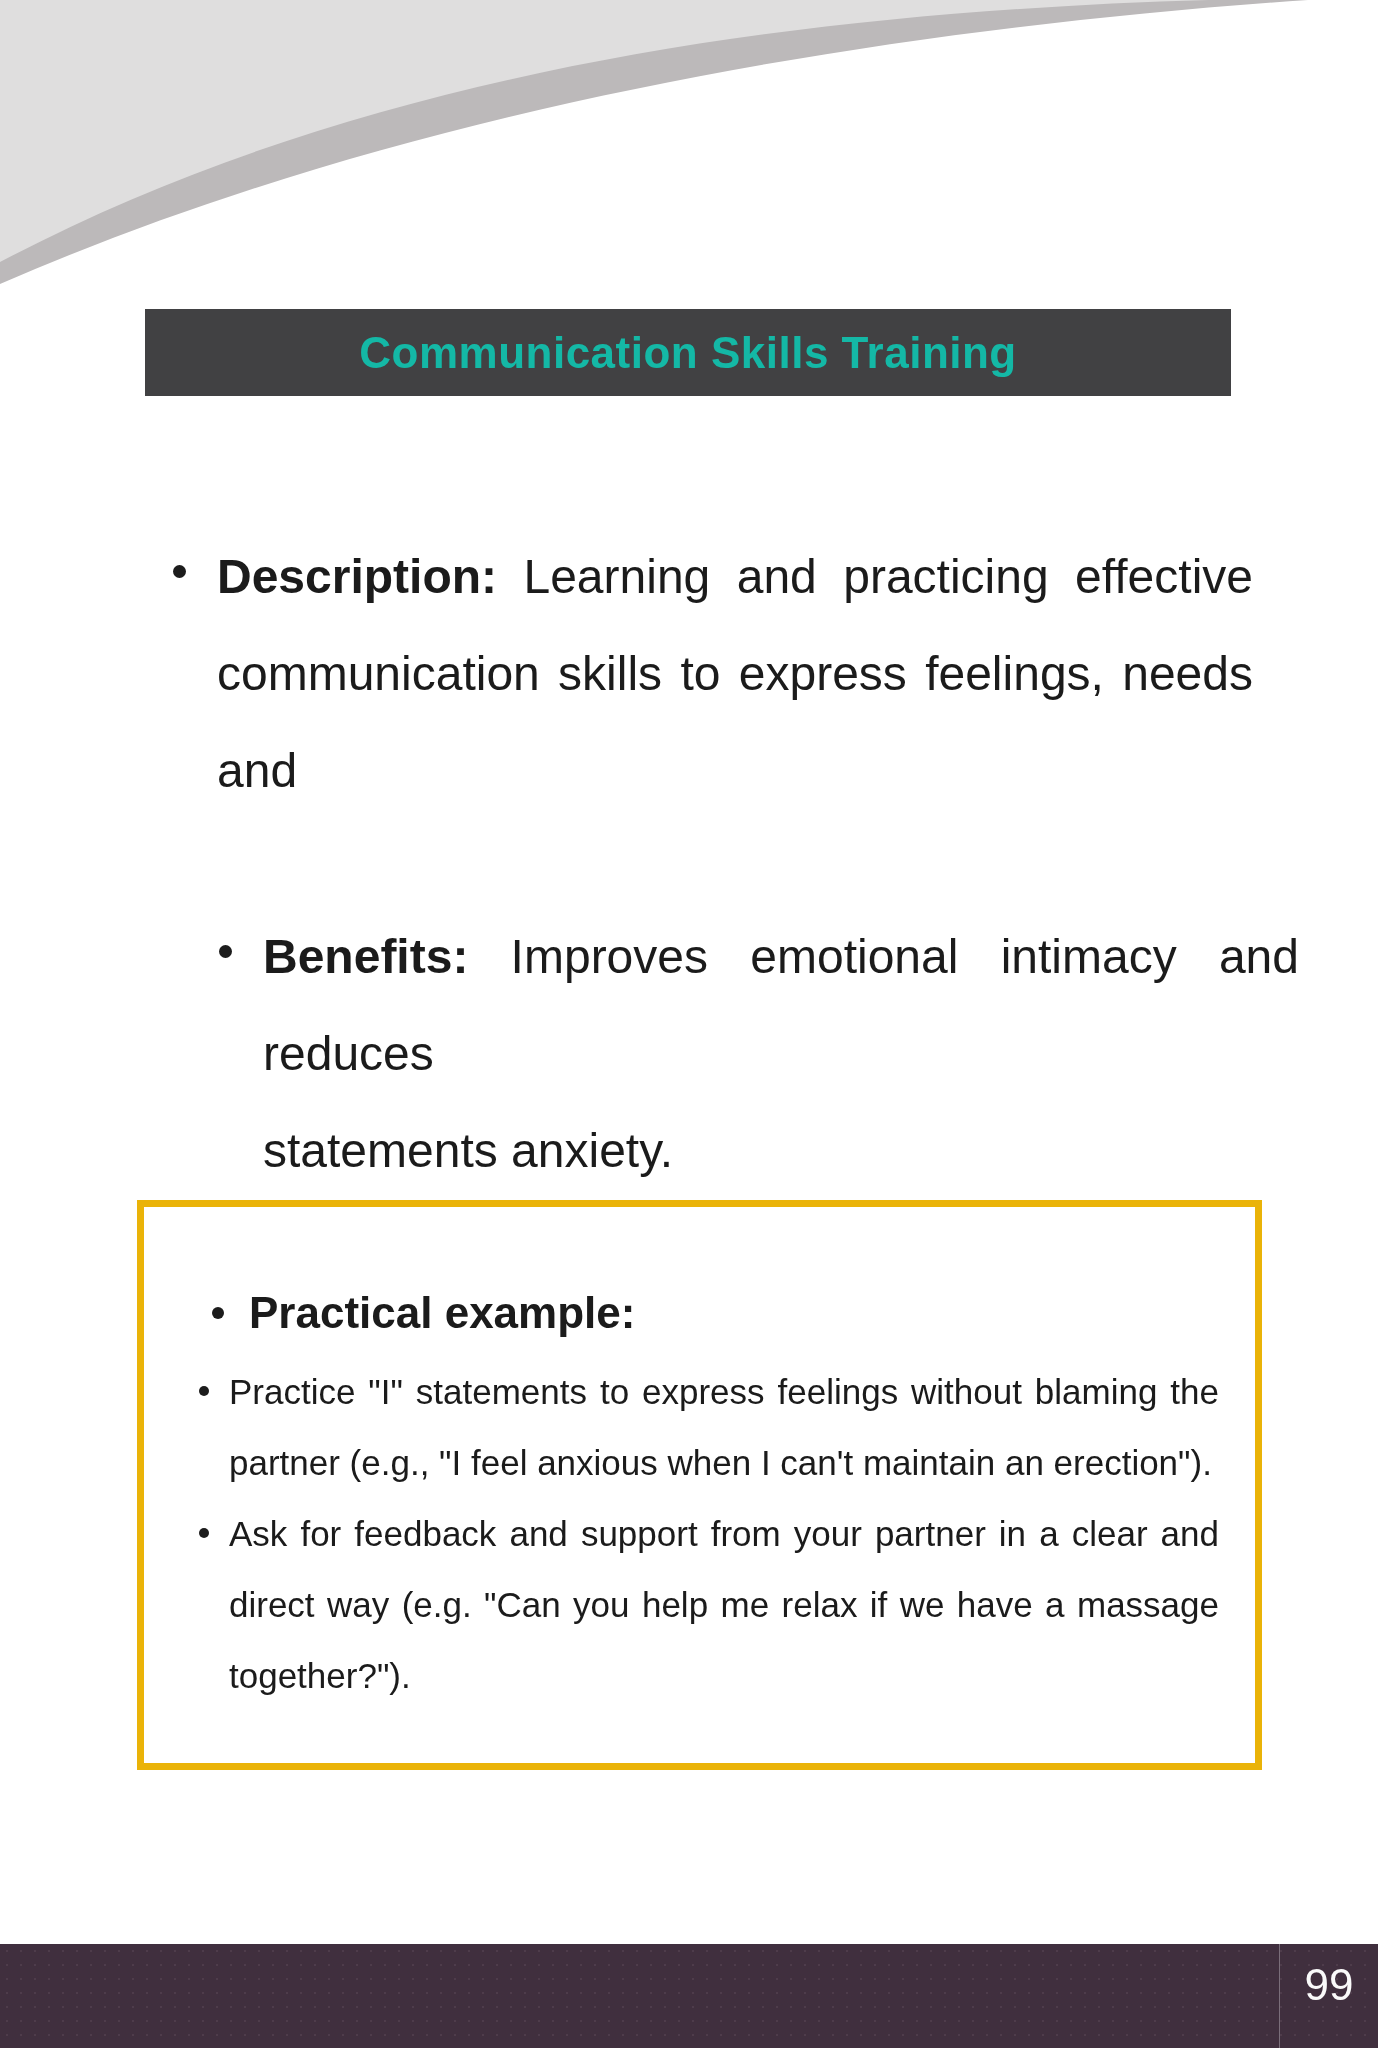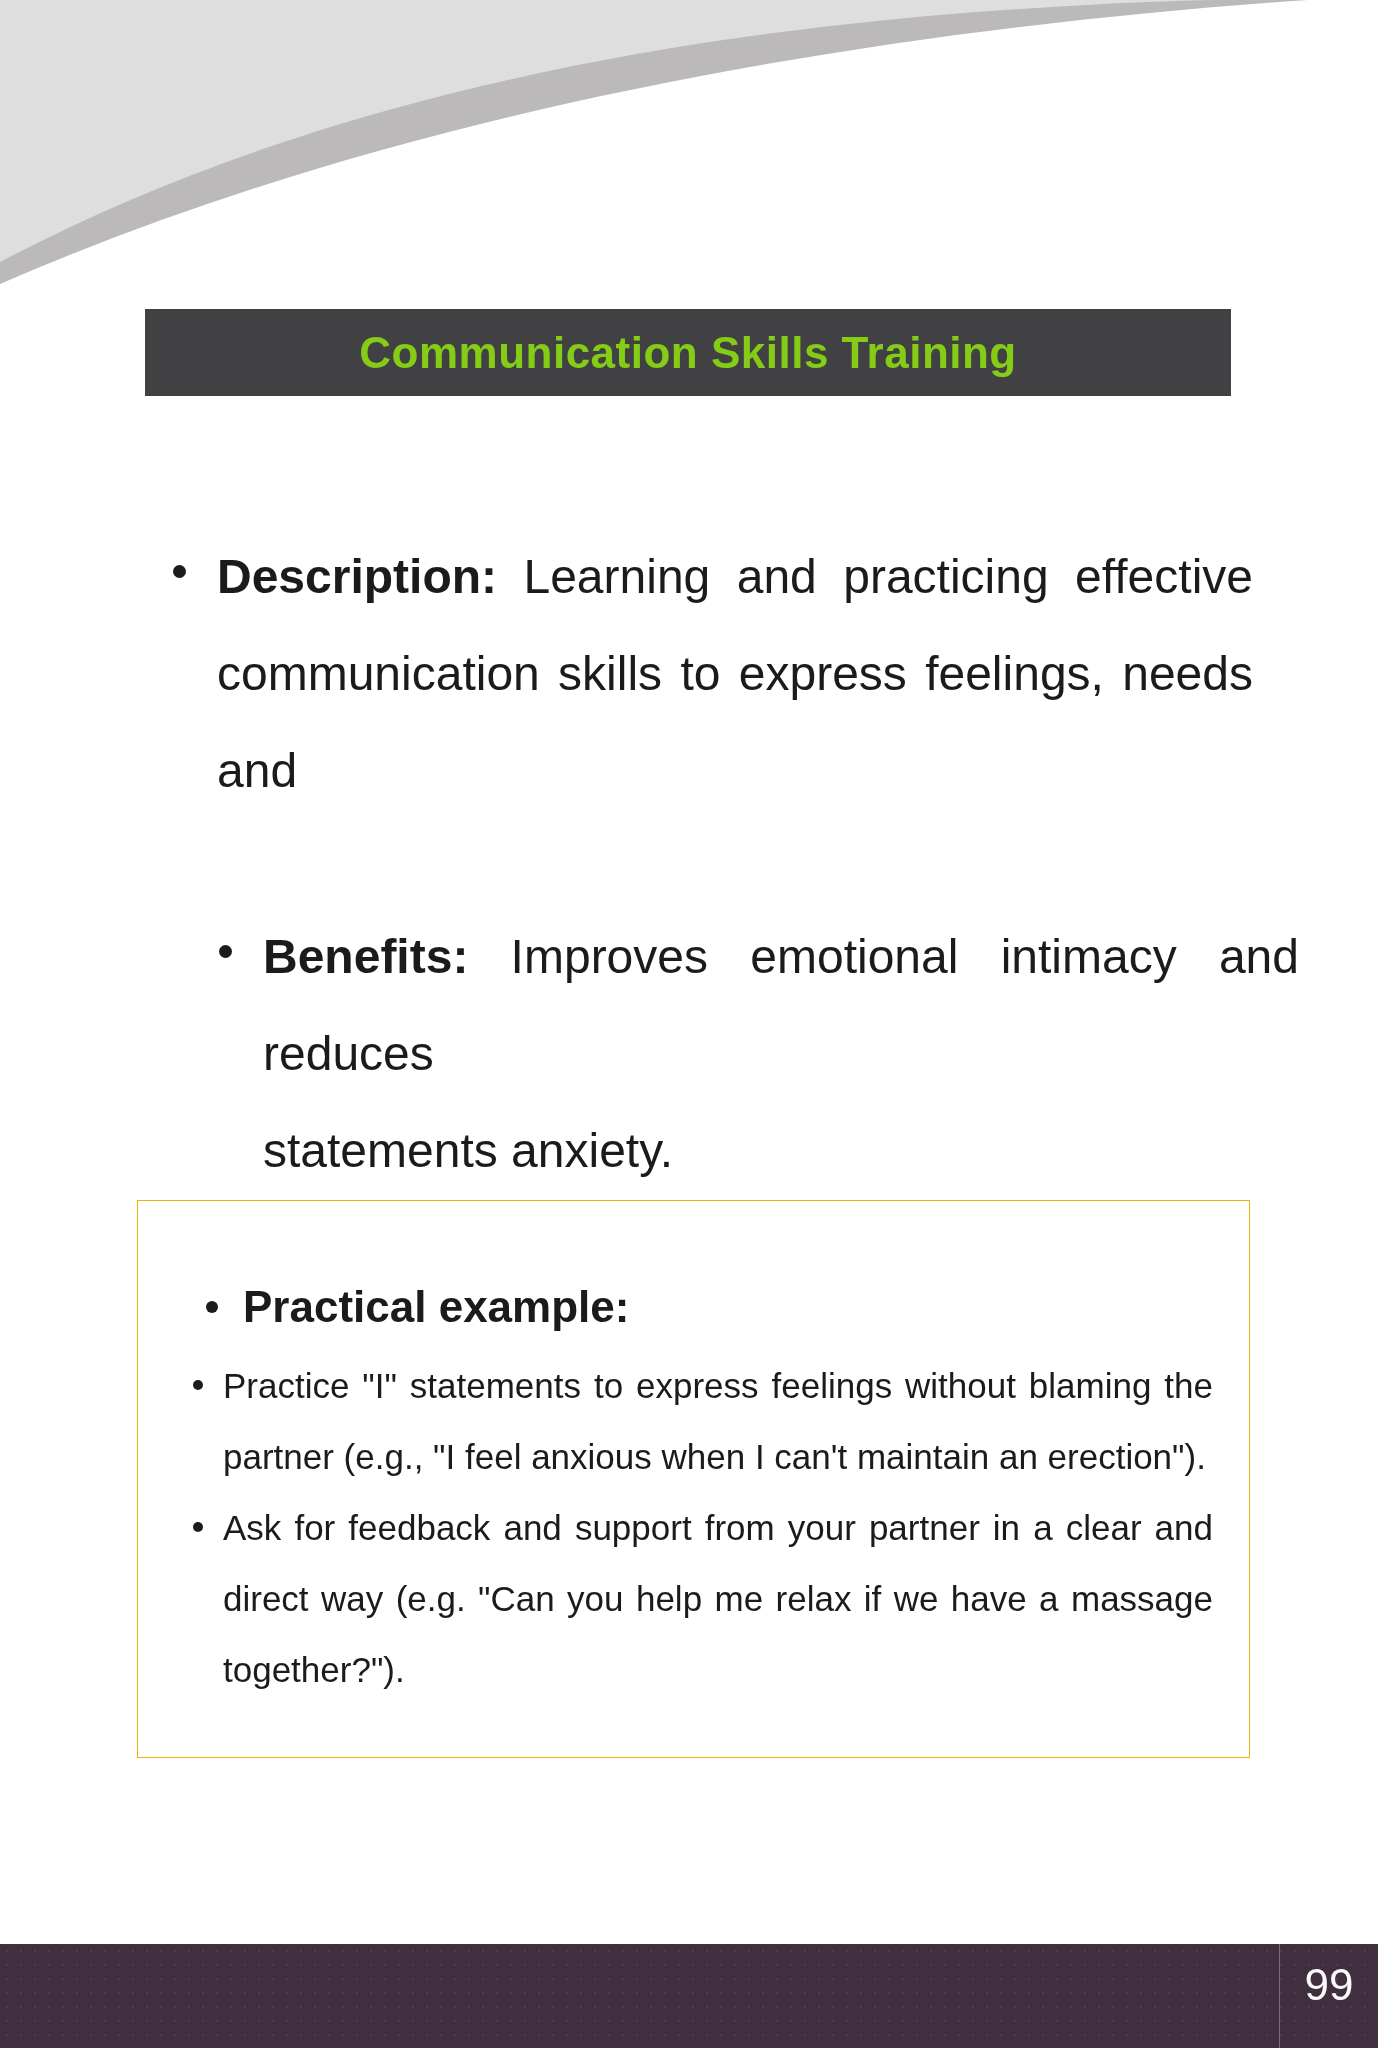--- a/index.html
+++ b/index.html
@@ -33,21 +33,21 @@
     width: 1086px;
     height: 87px;
     background: #414143;
     display: flex;
     align-items: center;
     justify-content: center;
   }
   .title-text {
     font-size: 44px;
     font-weight: bold;
-    color: #84cc16;
+    color: #14b8a6;
     letter-spacing: 0.5px;
     white-space: nowrap;
   }
 
   
   .main-bullet {
     position: absolute;
     left: 217px;
     width: 1036px;
     font-size: 48px;
@@ -70,21 +70,21 @@
     text-align-last: justify;
   }
 
   
   .example-box {
     position: absolute;
     left: 137px;
     top: 1200px;
     width: 1111px;
     height: 556px;
-    border: 1px solid #eab308;
+    border: 7px solid #eab308;
     background: #ffffff;
     text-decoration: underline;
   }
   .box-heading {
     position: absolute;
     left: 105px;
     top: 78px;
     font-size: 44px;
     font-weight: bold;
     line-height: 56px;

